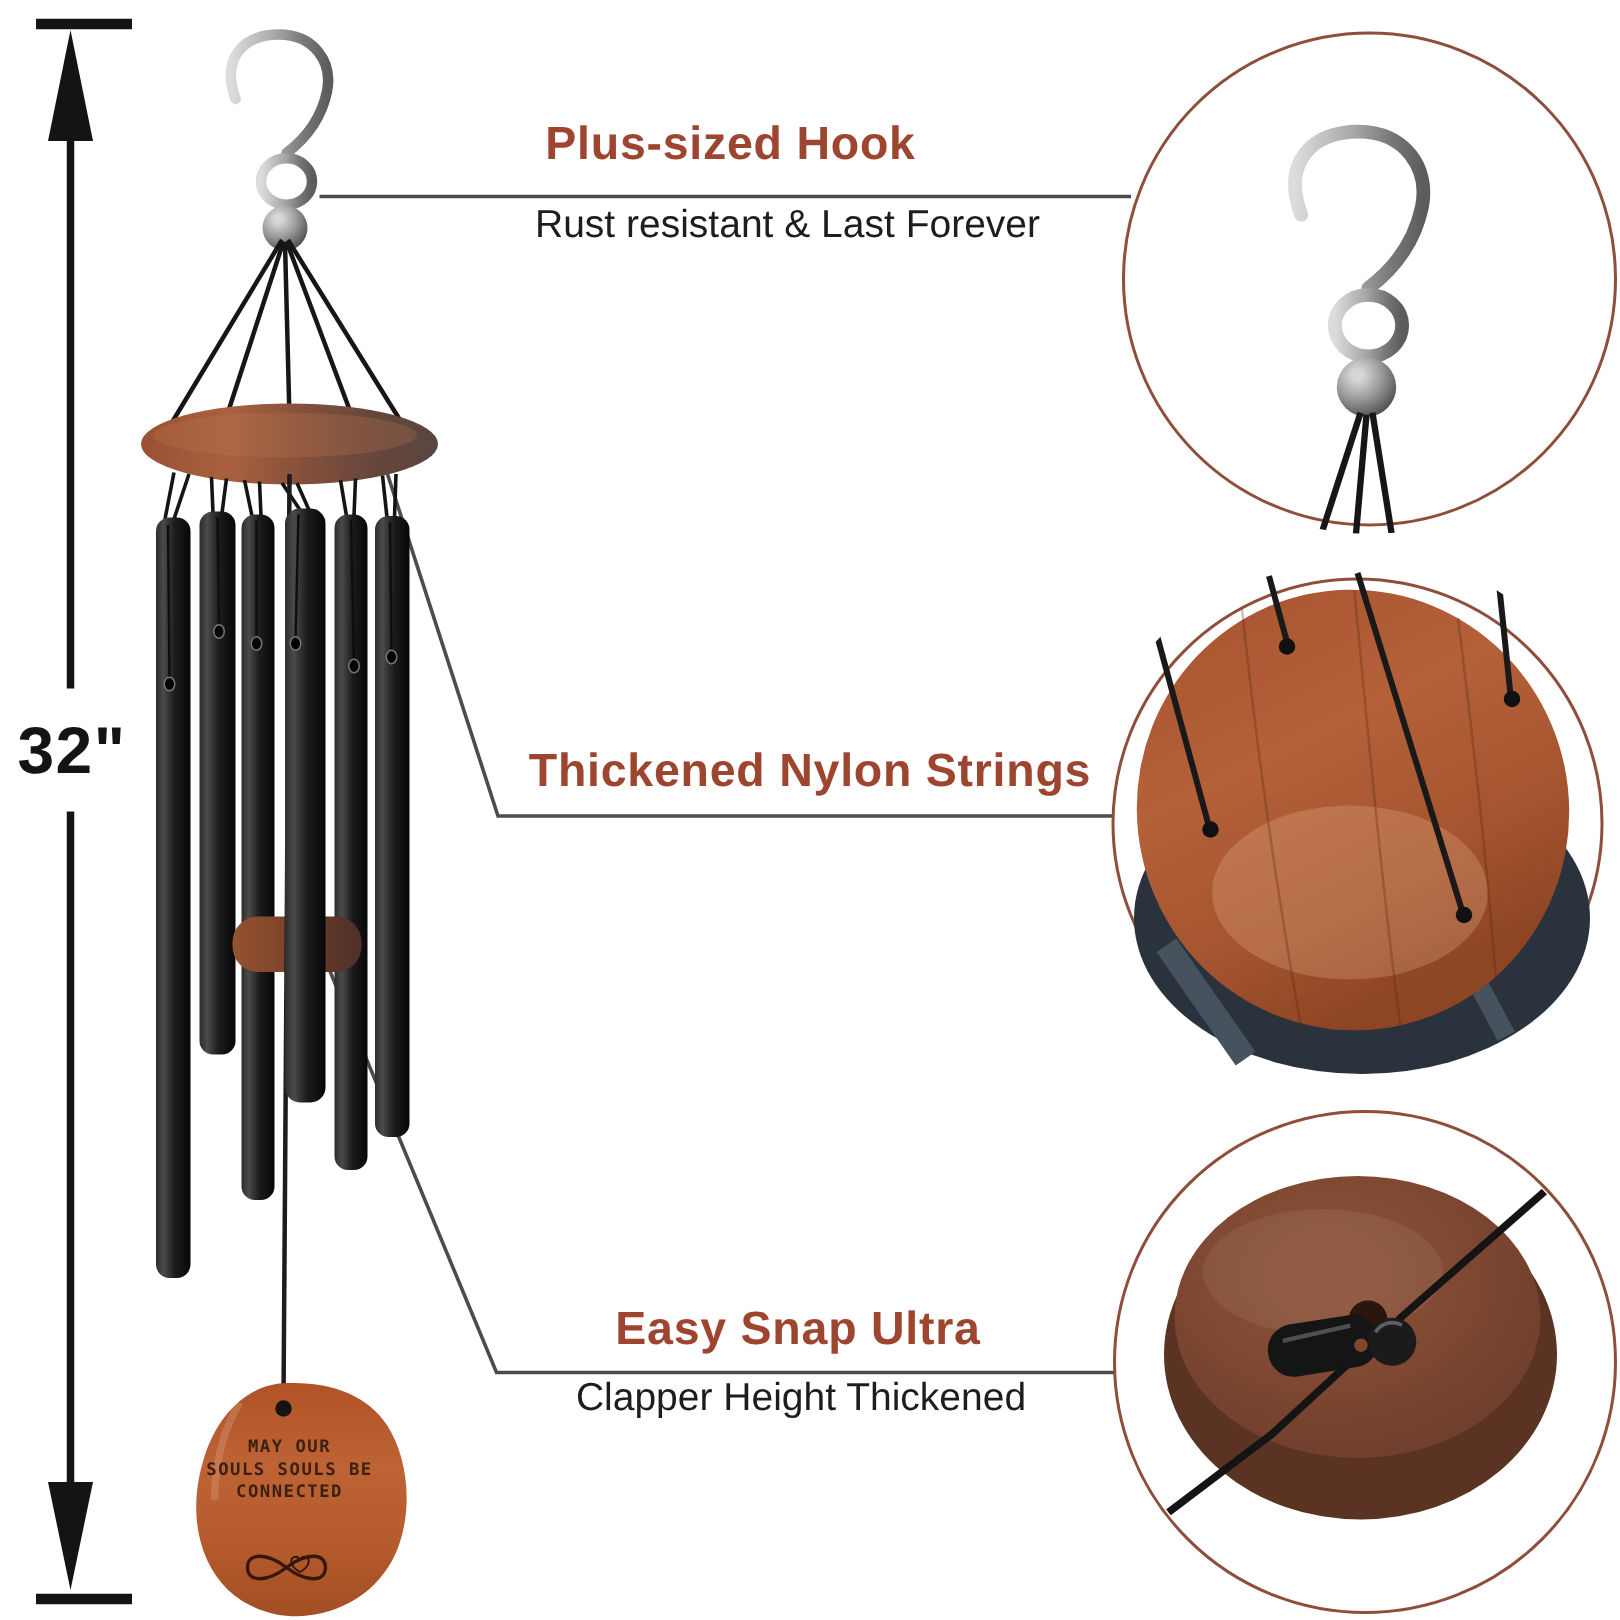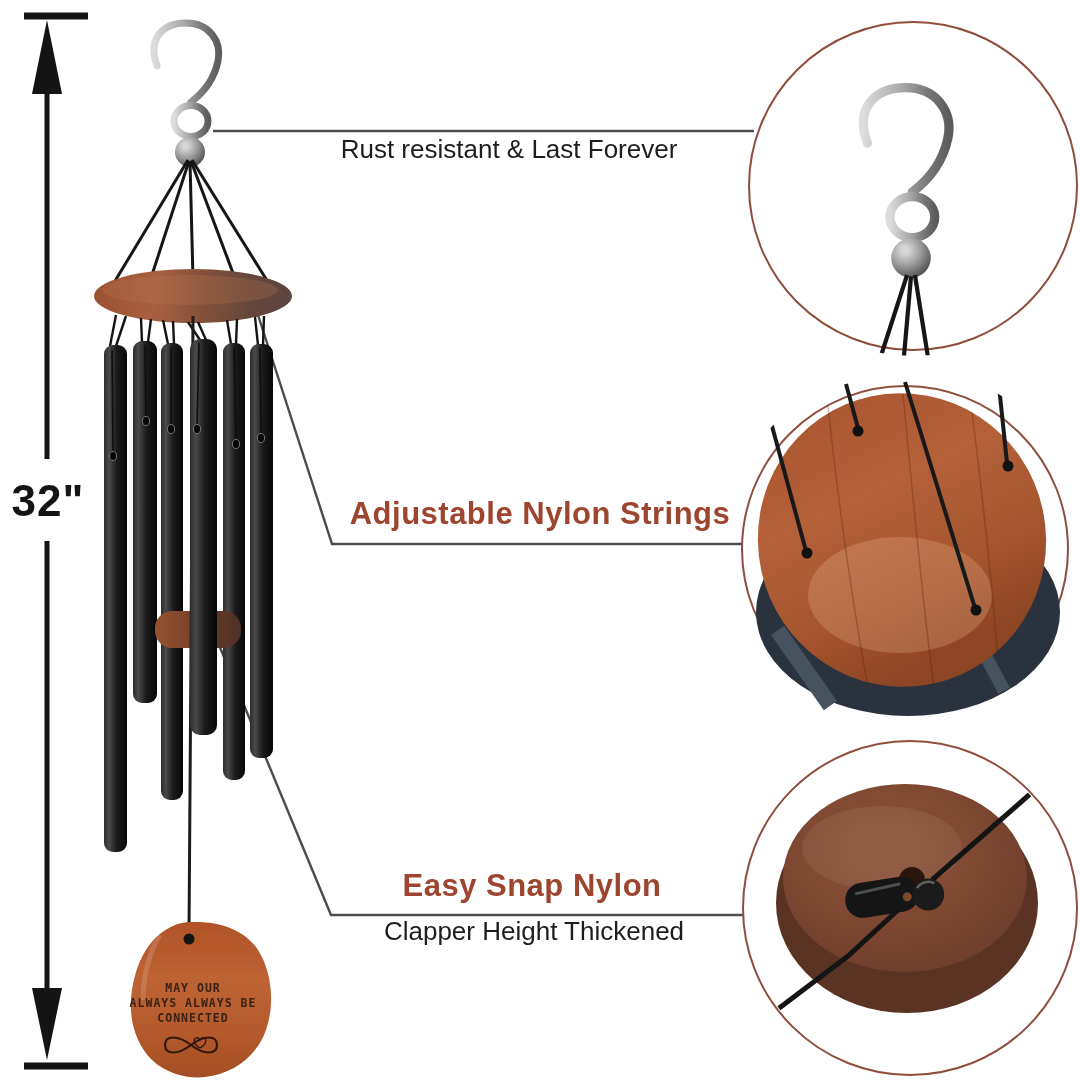--- a/index.html
+++ b/index.html
@@ -15,21 +15,21 @@
   }
   .callout-sub{
     position:absolute;transform:translateX(-50%);white-space:nowrap;
     font-size:26px;font-weight:500;color:var(--subtitle_text,#1d1d1d);
   }
   .size-label{
     position:absolute;transform:translateX(-50%);
     font-size:44px;font-weight:700;color:var(--arrow,#141414);letter-spacing:1px;
   }
   .sail-text{
-    position:absolute;left:99px;top:981px;width:188px;text-align:center;
+    position:absolute;left:99px;top:957px;width:188px;text-align:center;
     font-family:"DejaVu Sans Mono",monospace;font-size:11.5px;font-weight:700;
     color:var(--engraving,#3a2113);letter-spacing:1px;line-height:15px;
   }
   .sail-text div{white-space:nowrap;}
   .ptr{stroke:var(--pointer_line,#4c4c4c);stroke-width:2.4;fill:none;}
   .cring{stroke:var(--circle_border,#8f4e3c);stroke-width:2;fill:#ffffff;}
   .arrowline{stroke:var(--arrow,#111111);fill:none;}
   .arrowhead{fill:var(--arrow,#111111);stroke:none;}
   .hangstr{stroke:#141414;stroke-width:2.4;fill:none;}
   .innstr{stroke:#0e0e0e;stroke-width:1.6;fill:none;}
@@ -256,26 +256,27 @@
           <path d="M 918 892 A 13 13 0 0 1 936 890" stroke="rgba(255,255,255,0.3)" stroke-width="2.5" fill="none"></path>
         </g>
 
         <polyline points="898,910 848,956 770,1015" stroke="#141414" stroke-width="5" fill="none"></polyline>
       </g>
     </g>
   </svg>
 
   <div class="size-label" style="left:48px;top:476px;">32"</div>
 
-  <div class="callout-sub" style="left:509px;top:134px;">Rust resistant &amp; Last Forever</div>
-
-  <div class="callout-title" style="left:540px;top:496px;">Adjustable Nylon Strings</div>
-
-  <div class="callout-title" style="left:532px;top:868px;">Easy Snap Nylon</div>
+  <div class="callout-title" style="left:487px;top:78px;">Plus-sized Hook</div>
+  <div class="callout-sub" style="left:525px;top:134px;">Rust resistant &amp; Last Forever</div>
+
+  <div class="callout-title" style="left:540px;top:496px;">Thickened Nylon Strings</div>
+
+  <div class="callout-title" style="left:532px;top:868px;">Easy Snap Ultra</div>
   <div class="callout-sub" style="left:534px;top:916px;">Clapper Height Thickened</div>
 
   <div class="sail-text">
     <div>MAY OUR</div>
-    <div>ALWAYS ALWAYS BE</div>
+    <div>SOULS SOULS BE</div>
     <div>CONNECTED</div>
   </div>
 
 </div>
 
 </body></html>

